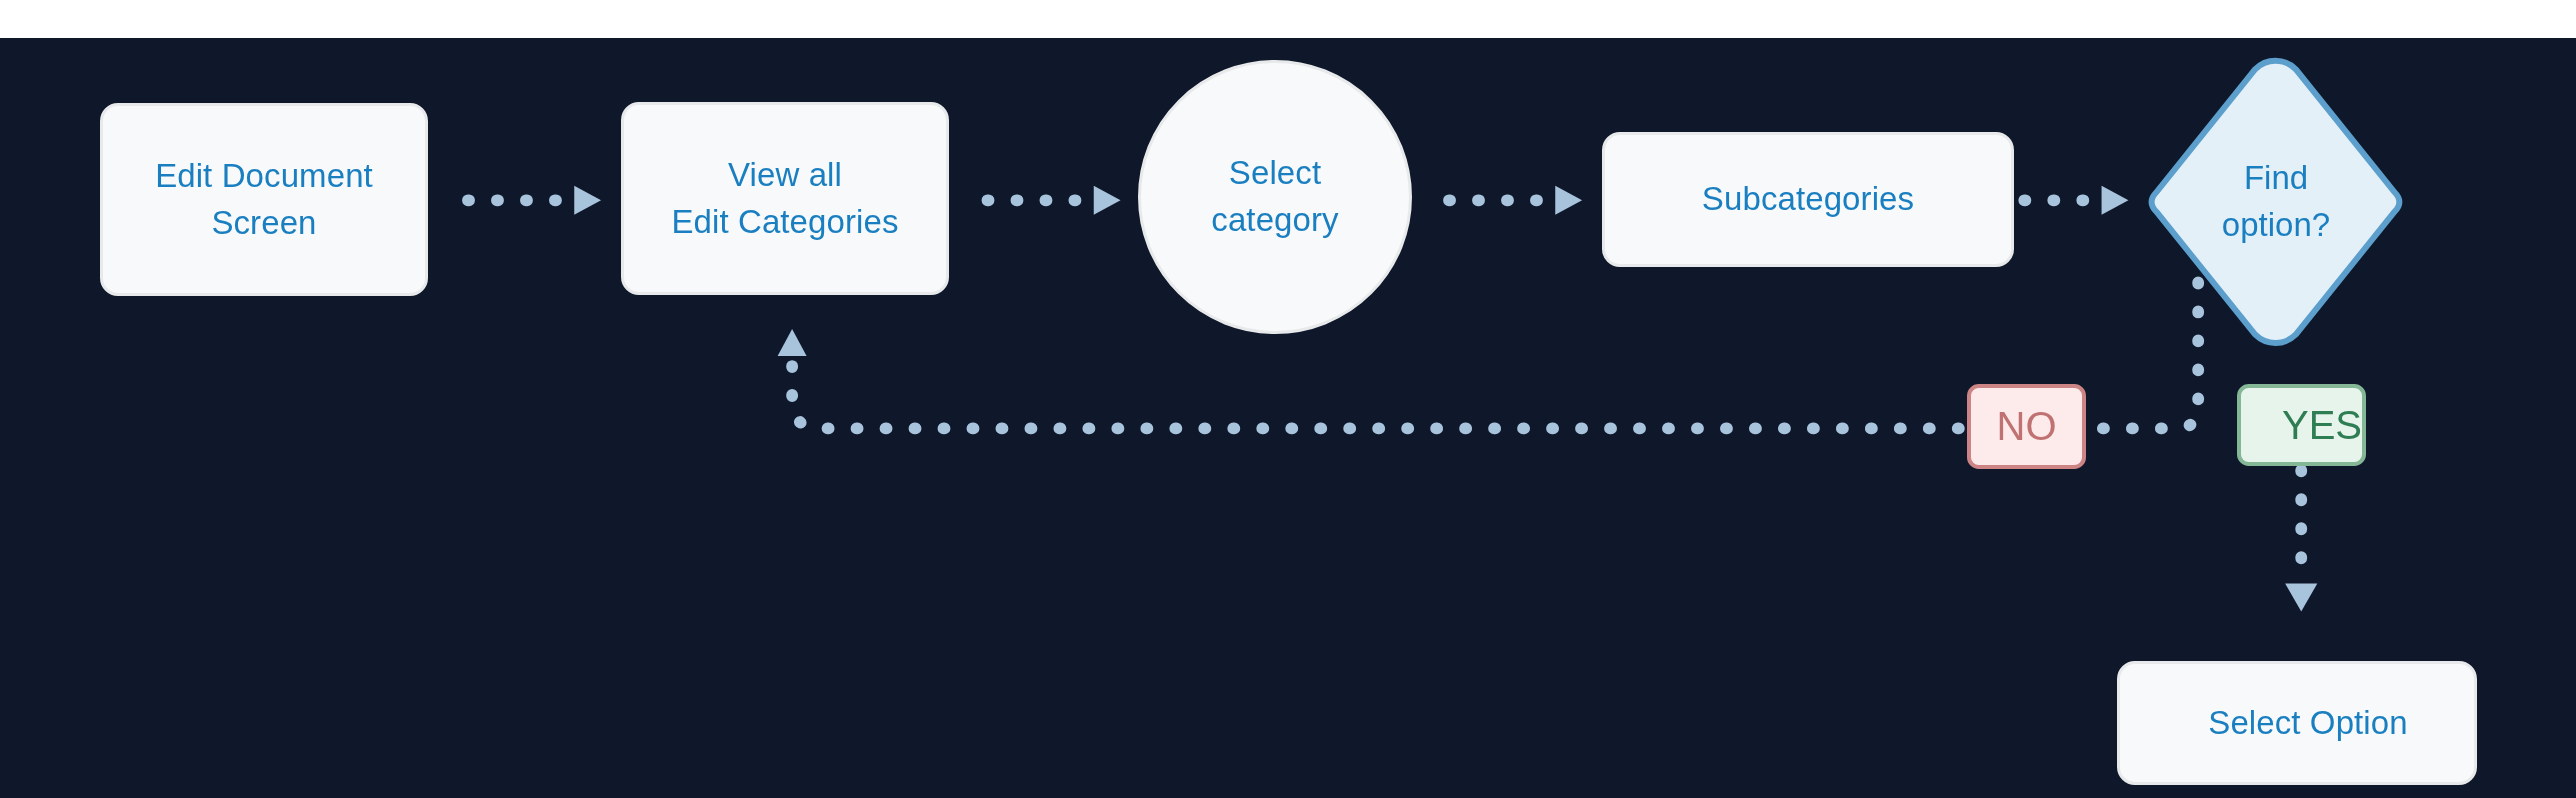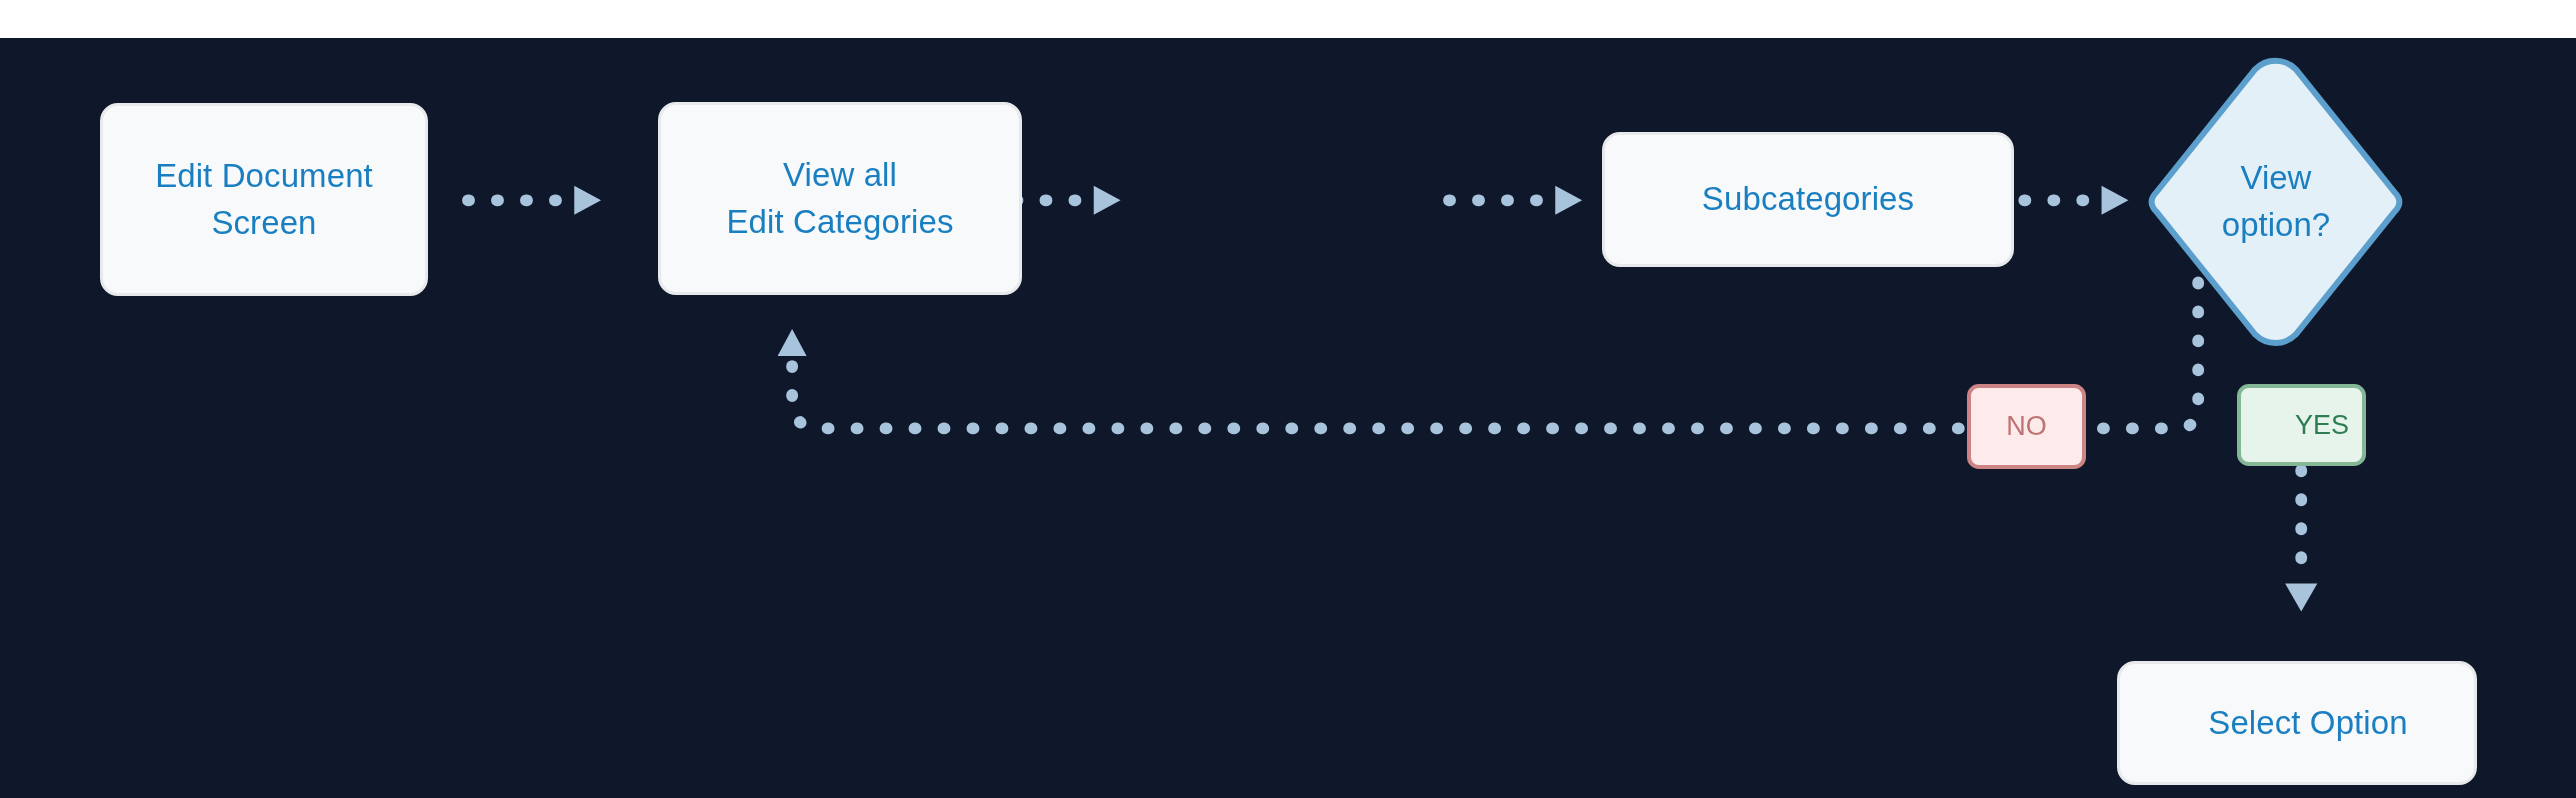--- a/index.html
+++ b/index.html
@@ -70,21 +70,21 @@
     white-space: pre-line;
     z-index: 2;
   }
   .badge {
     position: absolute;
     box-sizing: border-box;
     display: flex;
     align-items: center;
     justify-content: center;
     border-radius: 11.8px;
-    font-size: 27px;
+    font-size: 40px;
     z-index: 4;
   }
   .badge-no {
     background: #fdeaea;
     border: 4.3px solid #cd8484;
     color: #c07272;
   }
   .badge-yes {
     background: #e7f4ec;
     border: 4.3px solid #83b796;
@@ -140,32 +140,36 @@
                L 4018 323 Q 4000 305 4018 287
                L 4202 58 Q 4218 42 4240 42 Z" fill="#e4f0f8" stroke="#5d9fcc" stroke-width="11"></path>
     </g>
   </svg>
 
   <div class="node node-proc" style="left:100px; top:65px; width:328px; height:193px;">
     <span class="node-label">Edit Document
 Screen</span>
   </div>
 
-  <div class="node node-proc" style="left:658px; top:64px; width:364px; height:193px;text-align:center;">
+  <div class="node node-proc" style="left:621px; top:64px; width:328px; height:193px;text-align:center;">
     <span class="node-label">View all
 Edit Categories</span>
   </div>
 
+  <div class="node node-circle" style="left:1138px; top:21.5px; width:274px; height:274px;">
+    <span class="node-label">Select
+category</span>
+  </div>
 
   <div class="node node-proc" style="left:1602px; top:94px; width:412px; height:135px;">
     <span class="node-label">Subcategories</span>
   </div>
 
   <div class="diamond-wrap" style="left:2147px; top:22.5px; width:258px; height:283px;">
-    <span class="diamond-label">View
+    <span class="diamond-label">Find
 option?</span>
   </div>
 
   <div class="node node-proc" style="left:2117px; top:623px; width:360px; height:124px;padding-left:22px;">
     <span class="node-label">Select Option</span>
   </div>
 
   <div class="badge badge-no" style="left:1967px; top:346px; width:119px; height:85px;">
     <span>NO</span>
   </div>

